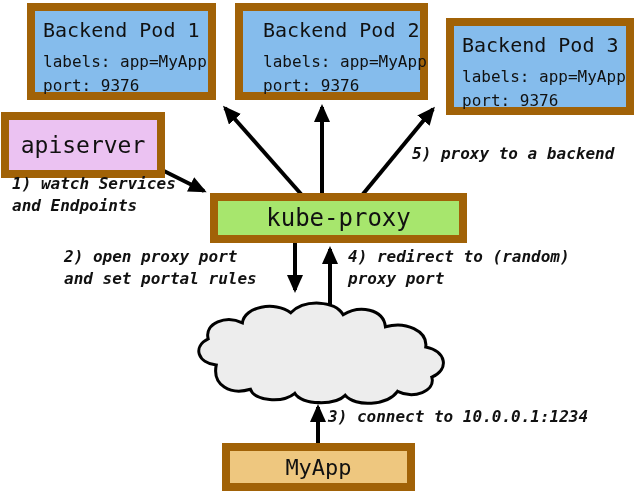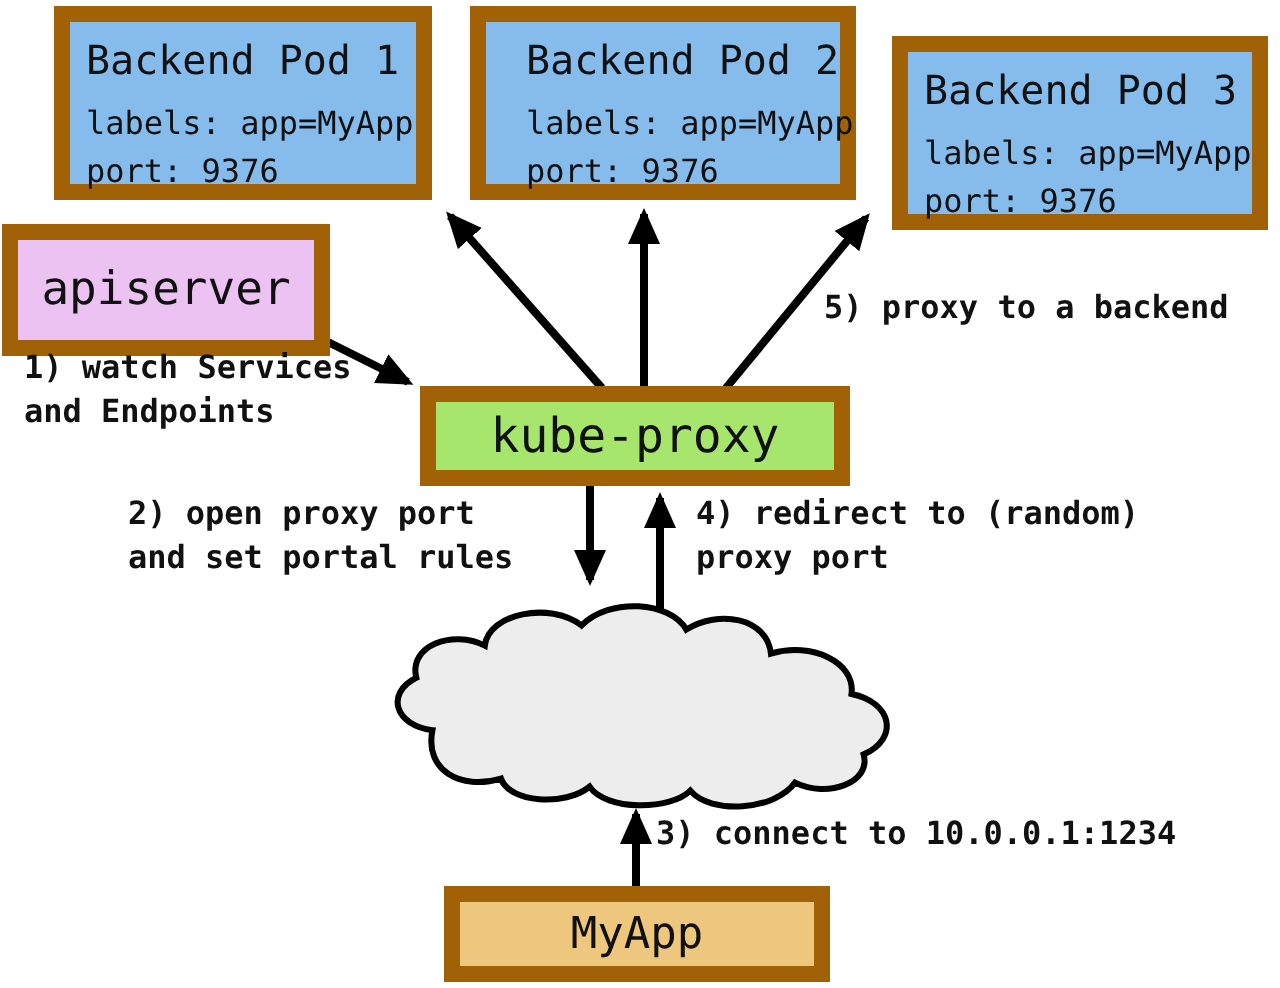--- a/index.html
+++ b/index.html
@@ -8,21 +8,21 @@
     width: 640px;
     height: 494px;
     background: #ffffff;
     font-family: "DejaVu Sans Mono", "Liberation Mono", monospace;
     color: #111111;
     overflow: hidden;
   }
   .layer-cloud  { position: absolute; z-index: 1; }
   .layer-arrows { position: absolute; left: 0; top: 0; z-index: 2; }
   .box          { position: absolute; z-index: 3; box-sizing: border-box; border: 8px solid #a16207; }
-  .lbl          { position: absolute; z-index: 4; font-weight: bold; font-size: 16px; line-height: 22px; white-space: pre-line; }
+  .lbl          { position: absolute; z-index: 4; font-weight: bold; font-size: 16px; line-height: 22px; white-space: pre-line; font-style: italic; }
 
   .pod {
     background: #85BCEC;
     padding: 5px 8px;
   }
   .pod-title { font-size: 20px; line-height: 28px; margin-bottom: 6px; white-space: nowrap; }
   .pod-line  { font-size: 16px; line-height: 24px; white-space: nowrap; }
 
   .centered-box {
     display: flex;
@@ -92,21 +92,21 @@
   <div class="box pod" style="left:446px; top:18px; width:188px; height:97px;">
     <div class="pod-title">Backend Pod 3</div>
     <div class="pod-line">labels: app=MyApp</div>
     <div class="pod-line">port: 9376</div>
   </div>
 
   <div class="box centered-box apiserver" style="left:1px; top:112px; width:164px; height:66px;">
     <span>apiserver</span>
   </div>
 
-  <div class="box centered-box kubeproxy" style="left:210px; top:193px; width:215px; height:50px;">
+  <div class="box centered-box kubeproxy" style="left:210px; top:193px; width:257px; height:50px;">
     <span>kube-proxy</span>
   </div>
 
   <div class="box centered-box client" style="left:222px; top:443px; width:193px; height:48px;">
     <span>MyApp</span>
   </div>
 
   <div class="lbl" style="left:12px; top:173px;">1) watch Services
 and Endpoints</div>
   <div class="lbl" style="left:64px; top:246px;">2) open proxy port

